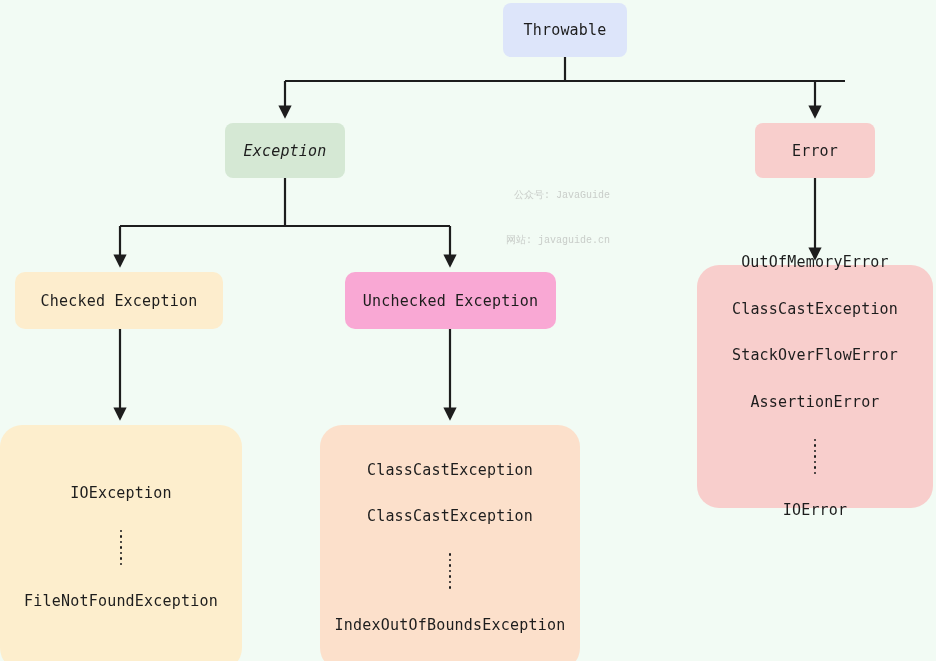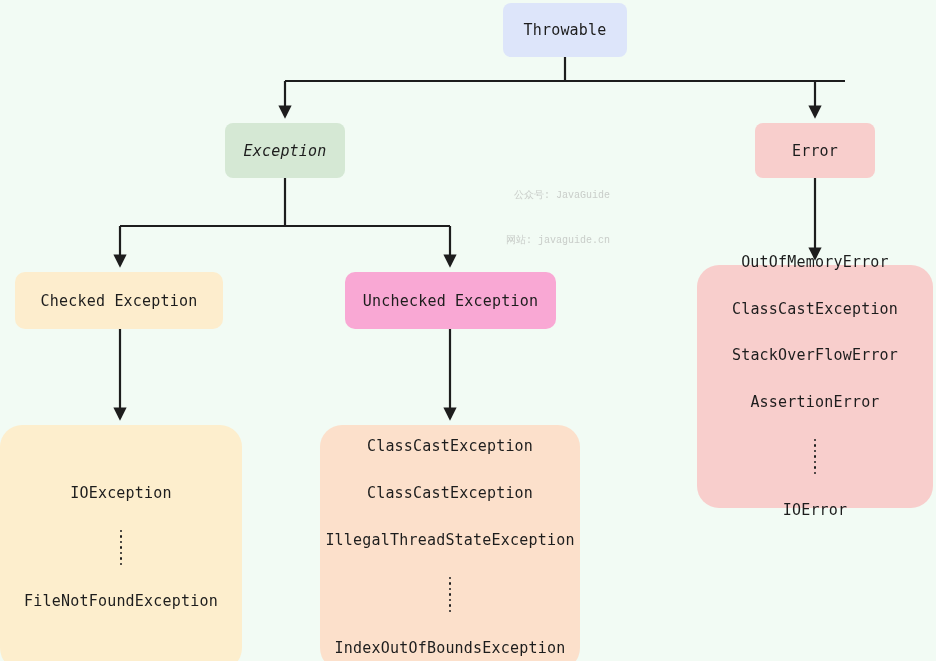--- a/index.html
+++ b/index.html
@@ -168,21 +168,20 @@
         <i></i>
         <i></i>
         <i></i>
       </div>
       <div class="list-line">FileNotFoundException</div>
     </div>
 
   <div class="node list-node" id="node-unchecked-list">
       <div class="list-line">ClassCastException</div>
       <div class="list-line">ClassCastException</div>
-      <div class="list-line">IllegalThreadStateException</div>
       <div class="dots">
         <i></i>
         <i></i>
         <i></i>
         <i></i>
         <i></i>
         <i></i>
         <i></i>
       </div>
       <div class="list-line">IndexOutOfBoundsException</div>

